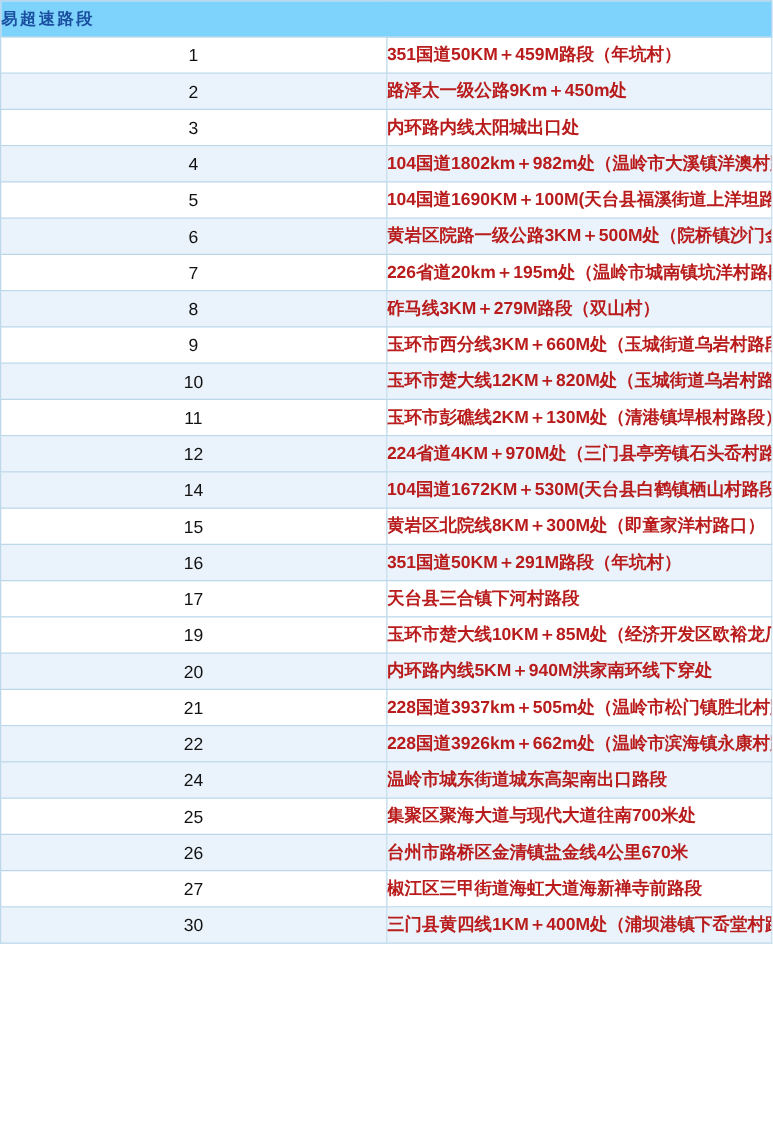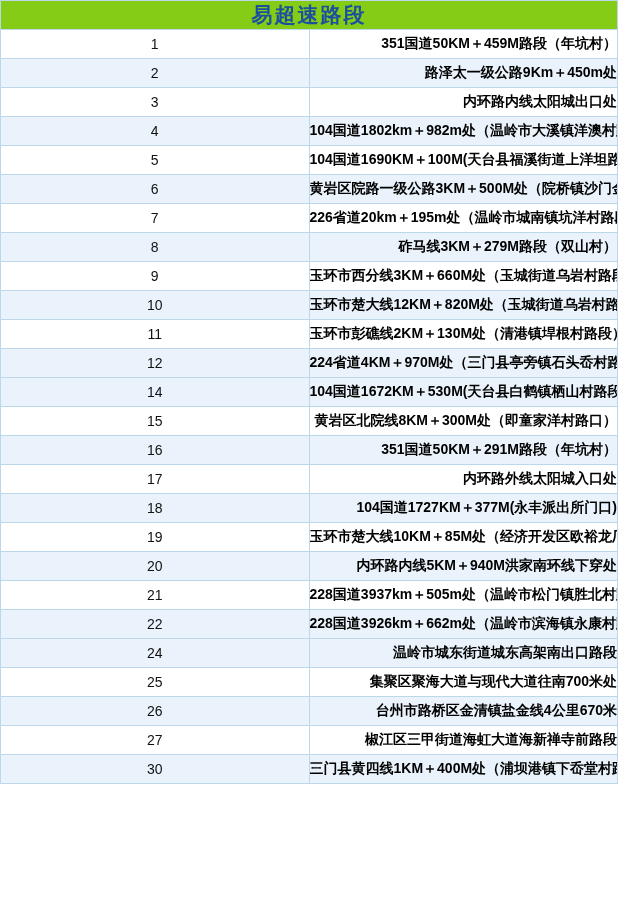--- a/index.html
+++ b/index.html
@@ -18,40 +18,39 @@
   table.road-table {
     width: 618px;
     border-collapse: collapse;
     table-layout: fixed;
   }
   table.road-table td, table.road-table th {
     border: 1px solid #bcd7ea;
     padding: 0;
   }
   .title-cell {
-    background: #84cc16;
+    background: #7dd3fc;
     color: #1b4fa0;
     font-weight: bold;
-    font-size: 21px;
+    font-size: 13px;
     letter-spacing: 2px;
-    text-align: center;
     height: 28px;
     border: 1px solid #bcd7ea;
   }
   .num-col {
     width: 36px;
     text-align: center;
     font-size: 14px;
     color: #111111;
     font-weight: normal;
   }
   .text-col {
-    text-align: right;
+    text-align: left;
     font-size: 14px;
-    color: #000000;
+    color: #b91c1c;
     font-weight: bold;
     padding: 0 4px;
     white-space: nowrap;
     overflow: hidden;
   }
   tr.row {
     height: 29px;
   }
   tr.row.odd td {
     background: #ffffff;
@@ -124,25 +123,21 @@
         <tr class="row odd">
           <td class="num-col">15</td>
           <td class="text-col">黄岩区北院线8KM＋300M处（即童家洋村路口）</td>
         </tr>
         <tr class="row even">
           <td class="num-col">16</td>
           <td class="text-col">351国道50KM＋291M路段（年坑村）</td>
         </tr>
         <tr class="row odd">
           <td class="num-col">17</td>
-          <td class="text-col">内环路外线太阳城入口处</td>
-        </tr>
-        <tr class="row even">
-          <td class="num-col">18</td>
-          <td class="text-col">104国道1727KM＋377M(永丰派出所门口)</td>
+          <td class="text-col">天台县三合镇下河村路段</td>
         </tr>
         <tr class="row odd">
           <td class="num-col">19</td>
           <td class="text-col">玉环市楚大线10KM＋85M处（经济开发区欧裕龙厂区前路段）</td>
         </tr>
         <tr class="row even">
           <td class="num-col">20</td>
           <td class="text-col">内环路内线5KM＋940M洪家南环线下穿处</td>
         </tr>
         <tr class="row odd">

